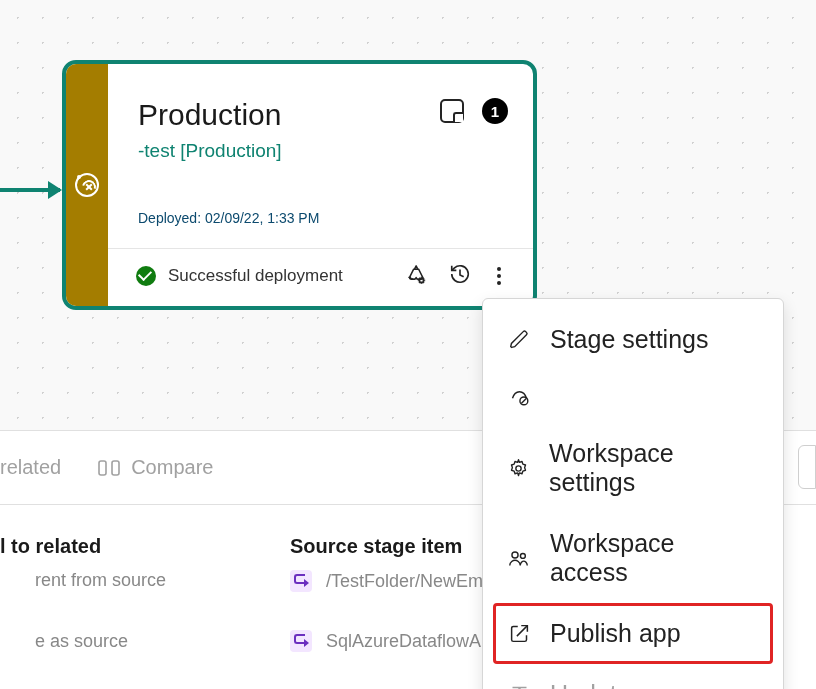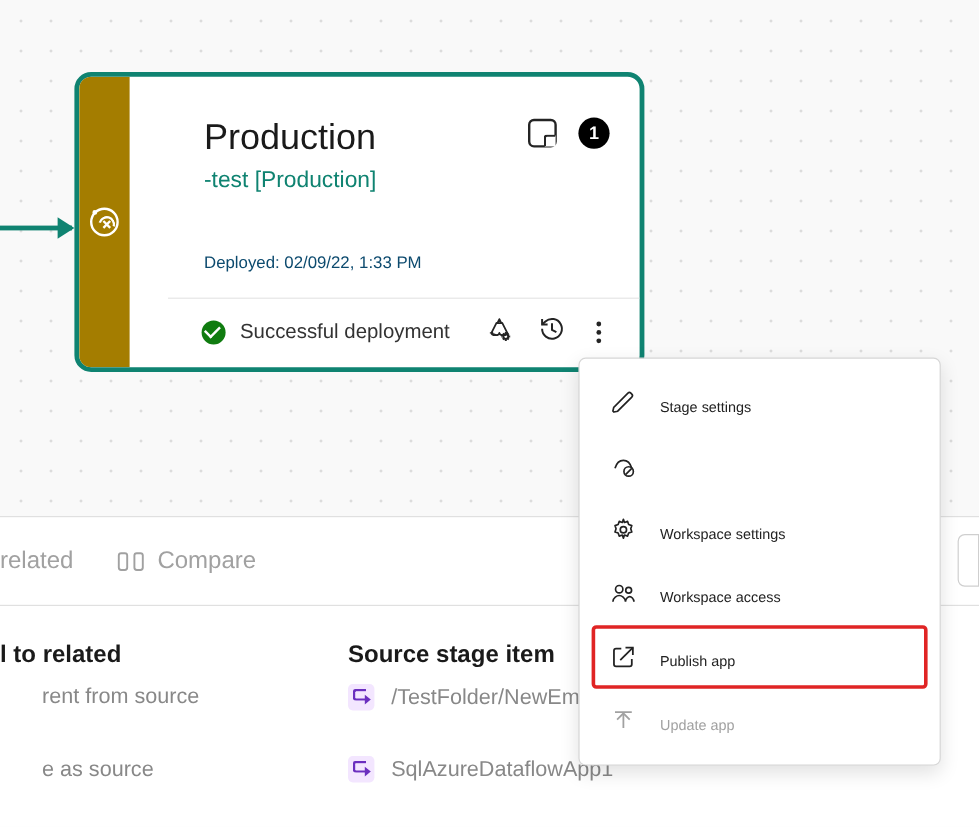--- a/index.html
+++ b/index.html
@@ -67,21 +67,20 @@
     position: relative;
     display: flex;
     align-items: center;
     justify-content: center;
   }
   .card-content {
     flex: 1;
     display: flex;
     flex-direction: column;
     padding: 34px 30px 0 30px;
-    margin-left: 32px;
   }
   .card-title {
     font-size: 30px;
     font-weight: 400;
     margin: 0;
     color: #1a1a1a;
   }
   .card-sub {
     font-size: 19px;
     color: #0f8371;
@@ -179,24 +178,24 @@
     width: 302px;
     background: #fff;
     border: 1px solid #d6d6d6;
     border-radius: 6px;
     box-shadow: 0 6px 16px rgba(0,0,0,.12);
     padding: 10px 10px;
     z-index: 10;
   }
   .menu-item {
     display: flex;
-    align-items: flex-end;
+    align-items: center;
     gap: 20px;
     padding: 13px 12px;
-    font-size: 12px;
+    font-size: 25px;
     color: #222;
     border-radius: 4px;
     border: 3px solid transparent;
   }
   .menu-item.highlight { border-color: #e02424; }
   .menu-item.disabled { color: #a1a1a1; }
   .menu-item .mi-icon { width:22px; display:flex; justify-content:center; }
 
   
   .toolbar {

